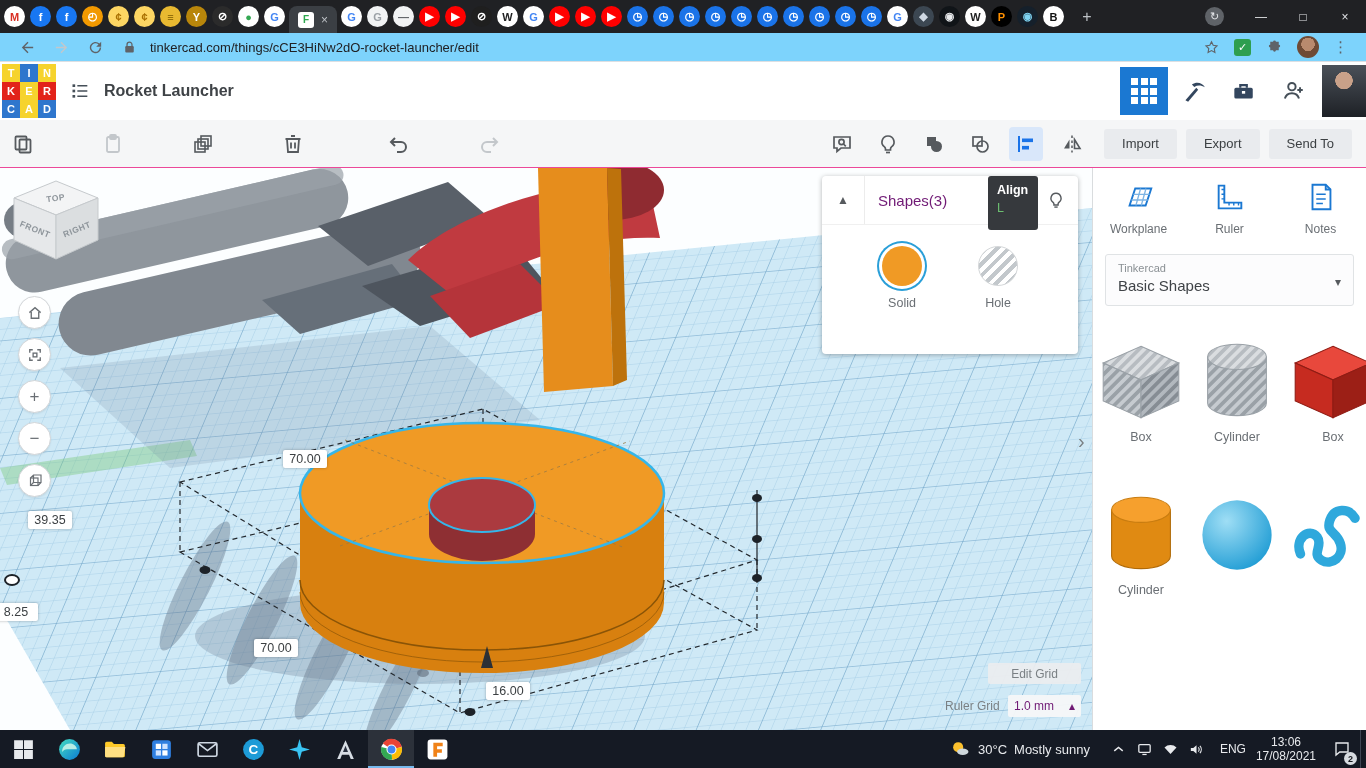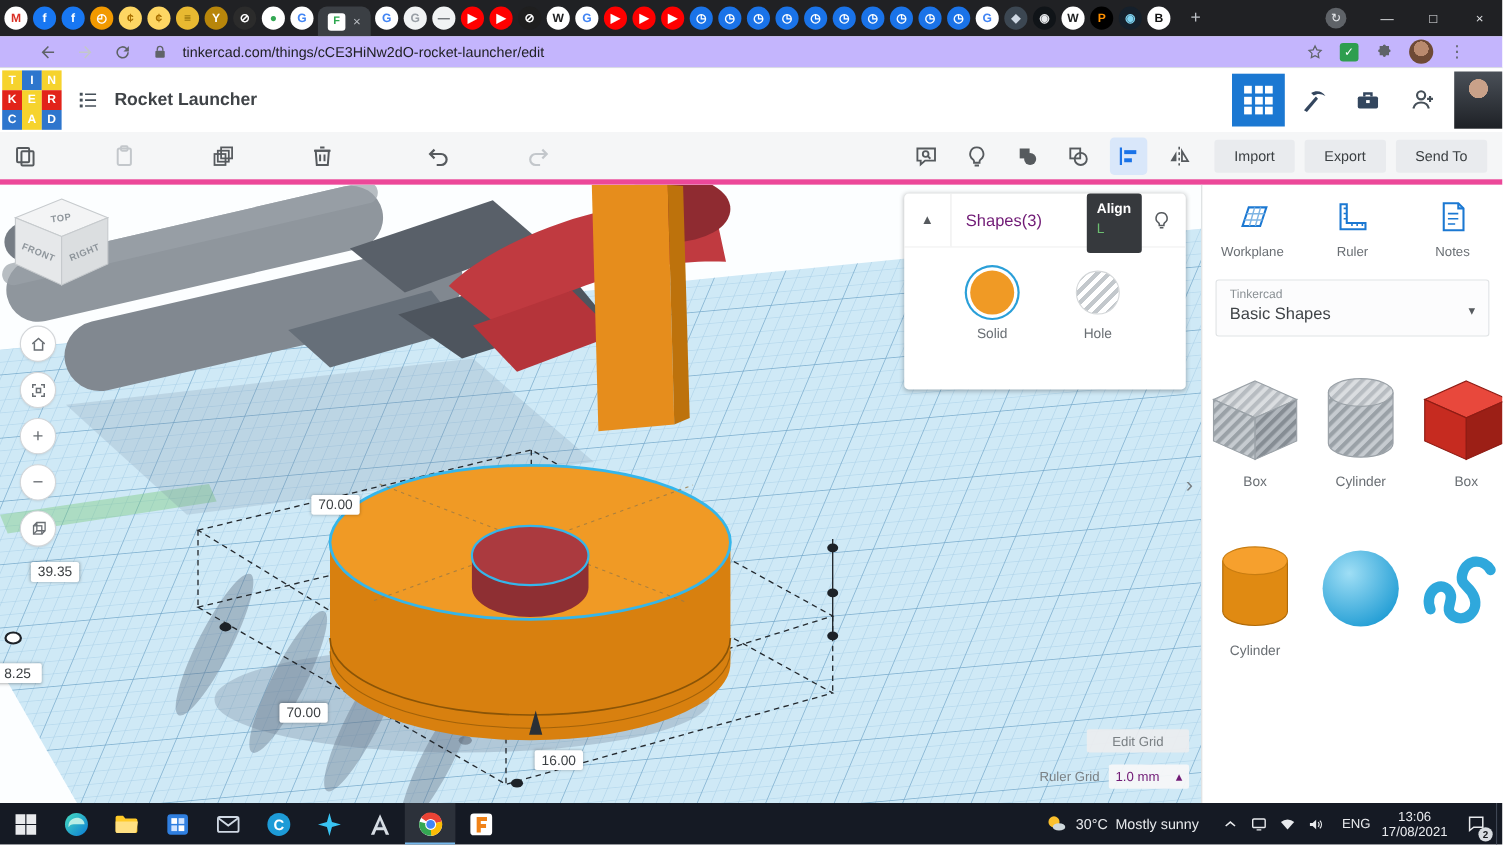--- a/index.html
+++ b/index.html
@@ -9,41 +9,41 @@
   .favrow{display:flex;gap:5px;padding:0 4px;align-items:center;}
   .favicon{width:21px;height:21px;border-radius:50%;font-size:11px;font-weight:bold;display:flex;align-items:center;justify-content:center;flex:0 0 auto;overflow:hidden;}
   .tab-active{height:27px;margin-top:6px;border-radius:8px 8px 0 0;background:#3b3f44;display:flex;align-items:center;padding:0 9px;gap:7px;flex:0 0 auto;}
   .favicon.act{width:16px;height:16px;border-radius:3px;font-size:10px;}
   .tab-close{color:#bdc1c6;font-size:12px;}
   .newtab{color:#bdc1c6;font-size:16px;margin-left:8px;width:22px;text-align:center;}
   .strip-right{margin-left:auto;display:flex;align-items:center;height:100%;}
   .sync{width:19px;height:19px;border-radius:50%;background:#5f6368;color:#e8eaed;font-size:11px;display:flex;align-items:center;justify-content:center;margin-right:16px;}
   .wbtn{width:42px;height:33px;display:flex;align-items:center;justify-content:center;color:#e1e3e6;font-size:12px;}
   
-  #addressbar{position:absolute;top:33px;height:29px;width:100%;background:#c4b5fd;border-bottom:1px solid #dcdfe3;display:flex;align-items:center;padding:0 26px;box-sizing:border-box;}
+  #addressbar{position:absolute;top:33px;height:29px;width:100%;background:#7dd3fc;border-bottom:1px solid #dcdfe3;display:flex;align-items:center;padding:0 10px;box-sizing:border-box;}
   .abtn{width:24px;height:24px;margin:0 5px;display:flex;align-items:center;justify-content:center;flex:0 0 auto;}
   .abtn svg{width:17px;height:17px;}
   .url{font-size:13px;color:#202124;margin-left:4px;flex:1;white-space:nowrap;overflow:hidden;}
   .ext-check{width:17px;height:17px;border-radius:3px;background:#2e9e4f;color:#fff;font-size:11px;display:flex;align-items:center;justify-content:center;margin:0 6px;}
   .avatar-s{width:22px;height:22px;border-radius:50%;margin:0 6px;background:radial-gradient(circle at 50% 38%,#b98a6e 0 38%,#6e4a35 39% 100%);}
   .kebab{color:#5f6368;font-size:15px;margin:0 8px;}
   
   #appheader{position:absolute;top:62px;height:58px;width:100%;background:#fff;display:flex;align-items:center;}
   .tc-logo{display:grid;grid-template-columns:repeat(3,18px);grid-auto-rows:18px;width:54px;margin-left:2px;flex:0 0 auto;}
   .tc-tile{display:flex;align-items:center;justify-content:center;color:#fff;font-size:11px;font-weight:bold;}
   .hmenu{margin-left:14px;display:flex;}
   .doc-title{margin-left:14px;font-size:16px;font-weight:bold;color:#3f4347;}
   .hdr-right{margin-left:auto;display:flex;align-items:center;height:100%;}
   .grid-btn{width:48px;height:48px;background:#1b78d2;display:grid;place-items:center;}
   .grid-ico{display:grid;grid-template-columns:repeat(3,7px);gap:2.5px;}
   .grid-ico i{width:7px;height:7px;background:#fff;}
   .hico{width:50px;height:48px;display:flex;align-items:center;justify-content:center;}
   .avatar-big{width:44px;height:52px;margin-left:4px;background:radial-gradient(circle at 50% 30%,#c9a189 0 20%,rgba(0,0,0,0) 21%),linear-gradient(#4a5058,#1e2126);}
   
-  #toolbar{position:absolute;top:120px;height:48px;width:100%;background:#f5f6f7;border-bottom:5px solid #ec4899;display:flex;align-items:center;box-sizing:border-box;gap:44px;}
+  #toolbar{position:absolute;top:120px;height:48px;width:100%;background:#f5f6f7;border-bottom:1px solid #ec4899;display:flex;align-items:center;box-sizing:border-box;gap:44px;}
   .tbtn{width:34px;height:34px;margin:0 6px;display:flex;align-items:center;justify-content:center;border-radius:4px;flex:0 0 auto;}
   .tbtn svg{width:24px;height:24px;}
   .tbtn.hl{background:#d9e7fa;}
   .tb-actions{margin-left:auto;display:flex;align-items:center;}
   .tb-btn{height:30px;padding:0 18px;background:#e9ebee;border-radius:3px;font-size:13px;color:#3c4043;display:flex;align-items:center;margin-left:9px;}
   .mr14{margin-right:14px;text-align:right;}
   
   #canvas{position:absolute;left:0;top:168px;width:1092px;height:562px;background:#fcfeff;overflow:hidden;}
   #scene{position:absolute;left:0;top:0;}
   .viewcube{position:absolute;left:8px;top:8px;width:96px;height:88px;}

